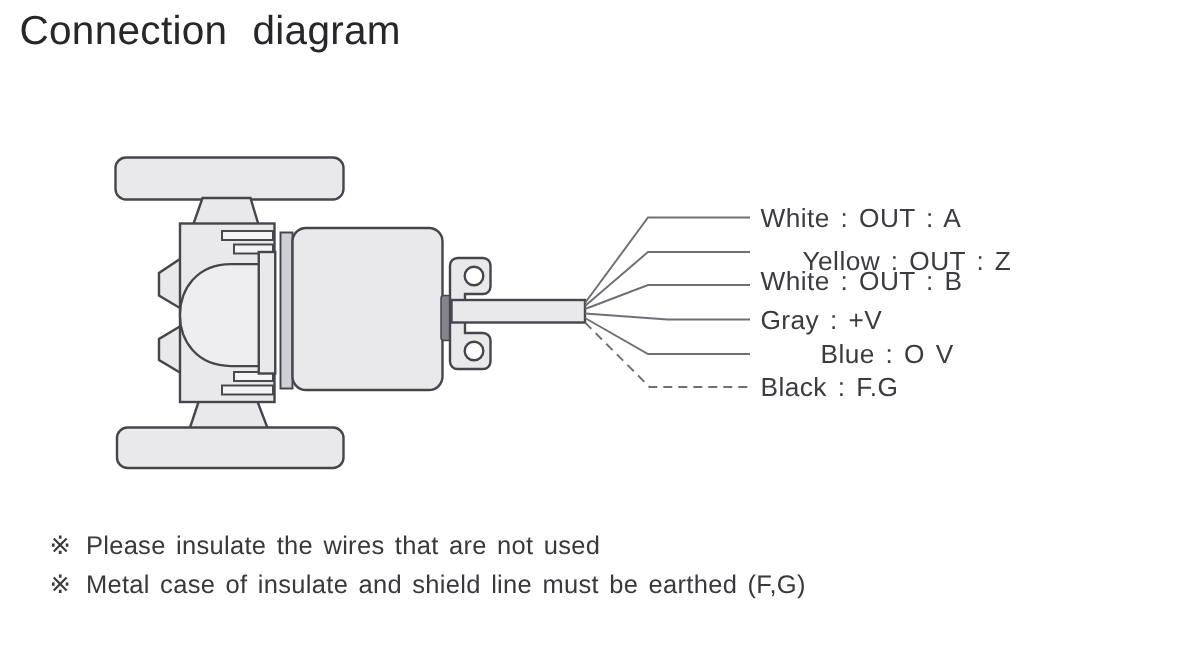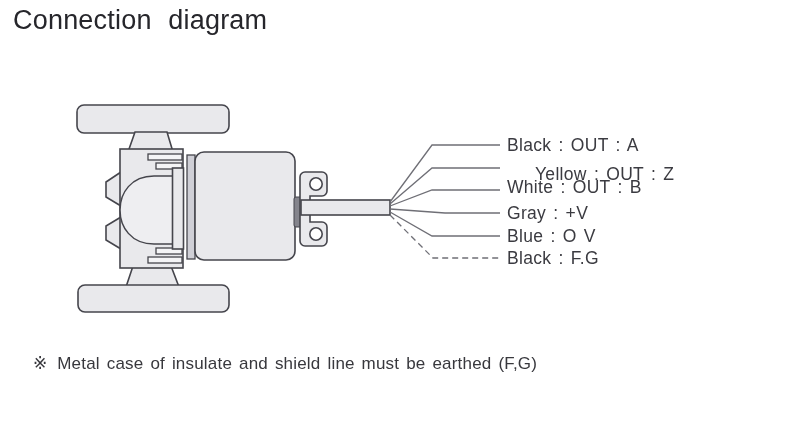--- a/index.html
+++ b/index.html
@@ -15,21 +15,21 @@
     font-size:27px;font-weight:500;color:#26262b;
     letter-spacing:0.2px;word-spacing:9px;white-space:nowrap;
   }
   .wire-labels{position:absolute;left:507px;top:0;}
   .wire-label{
     position:absolute;left:0;height:23px;line-height:23px;
     font-size:17.5px;color:#3b3b41;letter-spacing:0.3px;word-spacing:2px;
     white-space:nowrap;
   }
   .wl-0{top:134px;} .wl-1{top:157px;margin-top:19px;} .wl-2{top:163px;margin-left:28px;}
-  .wl-3{top:202px;} .wl-4{top:225px;} .wl-5{top:247px;}
+  .wl-3{top:202px;} .wl-4{top:225px;margin-left:40px;} .wl-5{top:247px;}
   .notes{position:absolute;left:33px;top:351px;}
   .note-row{height:26px;line-height:26px;font-size:17px;color:#38383d;white-space:nowrap;}
   .note-marker{display:inline-block;margin-right:10px;}
   .note-text{letter-spacing:0.2px;word-spacing:2px;}
   svg{position:absolute;left:0;top:0;}
   .outline{fill:#e9e9ec;stroke:#45454c;stroke-width:1.6;}
   .outline-light{fill:#eeeef1;stroke:#45454c;stroke-width:1.5;}
   .slot{fill:#f4f4f6;stroke:#45454c;stroke-width:1.3;}
   .coupling{fill:#cfcfd6;stroke:#45454c;stroke-width:1.3;}
   .recess{fill:#84848c;stroke:#45454c;stroke-width:1;}
@@ -84,27 +84,30 @@
       <polyline class="wire" points="390,202 432,145 500,145"></polyline>
       <polyline class="wire" points="390,204 432,168 500,168"></polyline>
       <polyline class="wire" points="390,206 432,190 500,190"></polyline>
       <polyline class="wire" points="390,209 445,213 500,213"></polyline>
       <polyline class="wire" points="390,212 432,236 500,236"></polyline>
       <polyline class="wire wire-dashed" points="390,215 433,258 500,258"></polyline>
     </g>
   </svg>
 
   <div class="wire-labels">
-    <div class="wire-label wl-0">Black : OUT : A</div>
+    <div class="wire-label wl-0">White : OUT : A</div>
     <div class="wire-label wl-1">White : OUT : B</div>
     <div class="wire-label wl-2">Yellow : OUT : Z</div>
     <div class="wire-label wl-3">Gray : +V</div>
     <div class="wire-label wl-4">Blue : O V</div>
     <div class="wire-label wl-5">Black : F.G</div>
   </div>
 
   <div class="notes">
     <div class="note-row">
+      <span class="note-marker">※</span><span class="note-text">Please insulate the wires that are not used</span>
+    </div>
+    <div class="note-row">
       <span class="note-marker">※</span><span class="note-text">Metal case of insulate and shield line must be earthed (F,G)</span>
     </div>
   </div>
 
 </div>
 
 </body></html>

